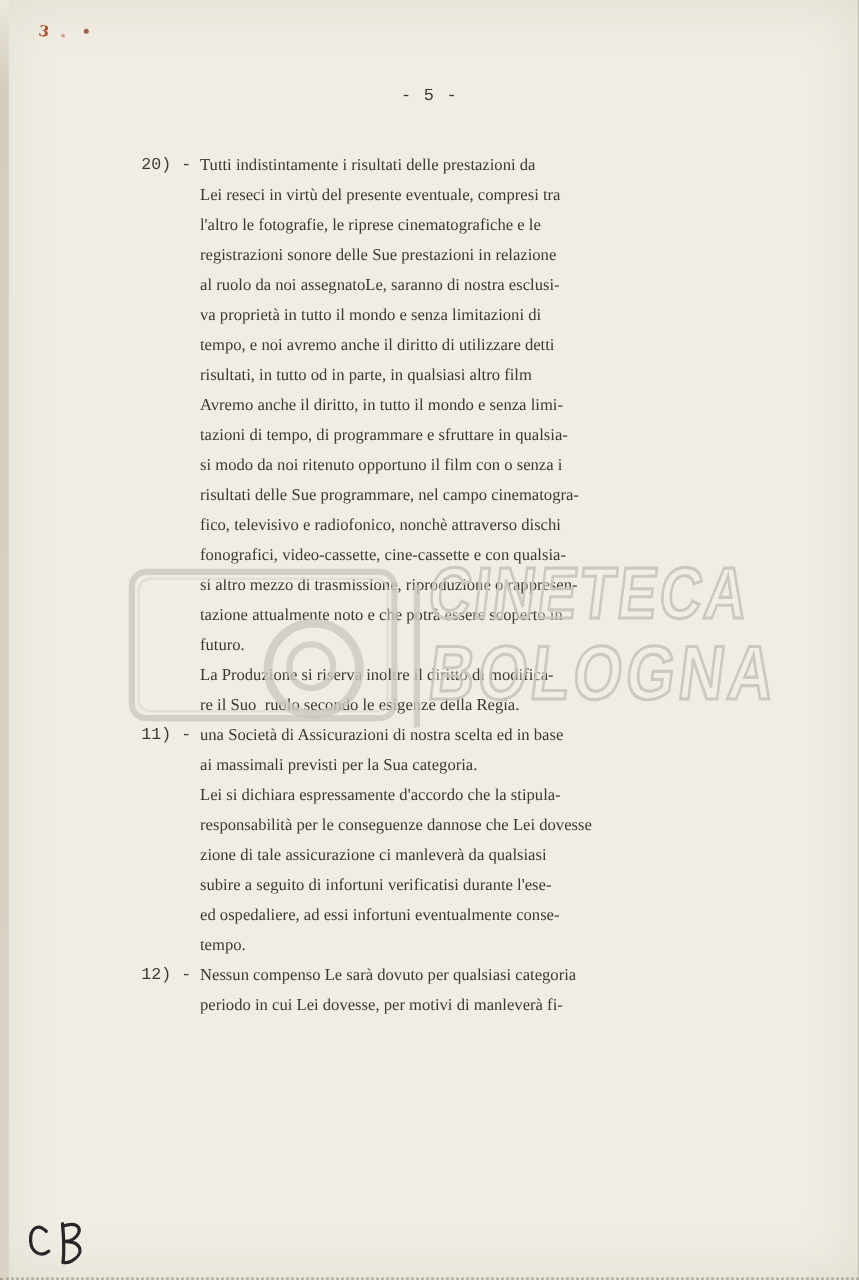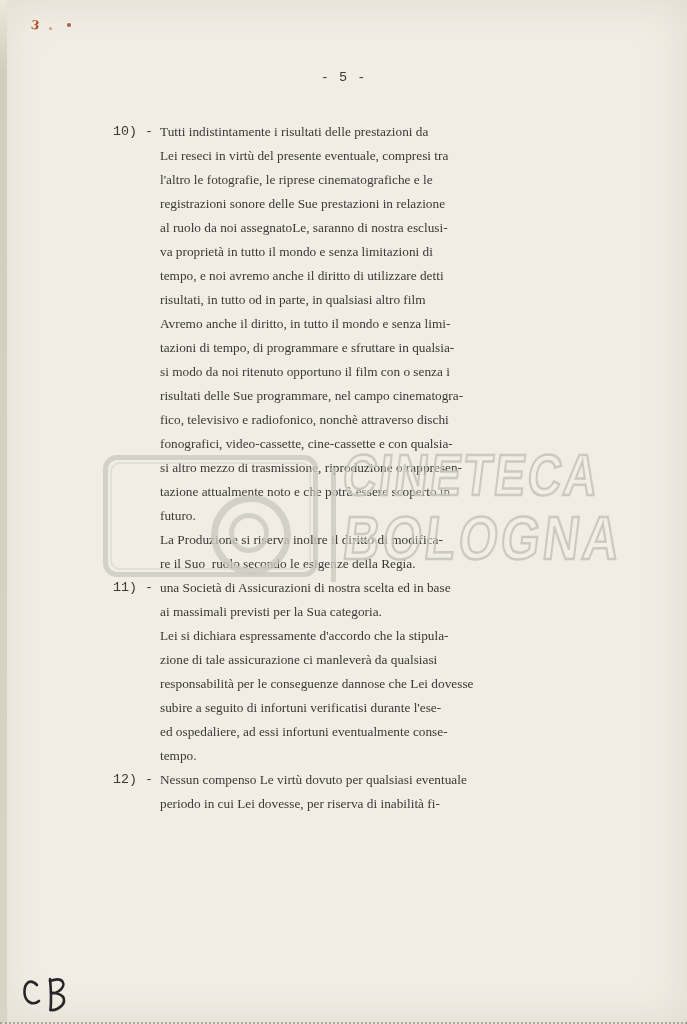--- a/index.html
+++ b/index.html
@@ -58,21 +58,21 @@
   <div class="bottom-edge"></div>
 
   <span class="corner-mark">3</span>
   <span class="ink-dot-1"></span>
   <span class="ink-dot-2"></span>
 
   <div class="page-number">- 5 -</div>
 
   <div class="content">
     <div class="para">
-      <span class="marker">10) -</span>
+      <span class="marker">20) -</span>
       <div class="lines">
         <div class="line">Tutti indistintamente i risultati delle prestazioni da</div>
         <div class="line">Lei reseci in virtù del presente eventuale, compresi tra</div>
         <div class="line">l'altro le fotografie, le riprese cinematografiche e le</div>
         <div class="line">registrazioni sonore delle Sue prestazioni in relazione</div>
         <div class="line">al ruolo da noi assegnatoLe, saranno di nostra esclusi-</div>
         <div class="line">va proprietà in tutto il mondo e senza limitazioni di</div>
         <div class="line">tempo, e noi avremo anche il diritto di utilizzare detti</div>
         <div class="line">risultati, in tutto od in parte, in qualsiasi altro film</div>
         <div class="line">Avremo anche il diritto, in tutto il mondo e senza limi-</div>
@@ -87,32 +87,32 @@
         <div class="line">La Produzione si riserva inoltre il diritto di modifica-</div>
         <div class="line">re il Suo  ruolo secondo le esigenze della Regìa.</div>
       </div>
     </div>
     <div class="para">
       <span class="marker">11) -</span>
       <div class="lines">
         <div class="line">una Società di Assicurazioni di nostra scelta ed in base</div>
         <div class="line">ai massimali previsti per la Sua categoria.</div>
         <div class="line">Lei si dichiara espressamente d'accordo che la stipula-</div>
+        <div class="line">responsabilità per le conseguenze dannose che Lei dovesse</div>
         <div class="line">zione di tale assicurazione ci manleverà da qualsiasi</div>
-        <div class="line">responsabilità per le conseguenze dannose che Lei dovesse</div>
         <div class="line">subire a seguito di infortuni verificatisi durante l'ese-</div>
         <div class="line">ed ospedaliere, ad essi infortuni eventualmente conse-</div>
         <div class="line">tempo.</div>
       </div>
     </div>
     <div class="para">
       <span class="marker">12) -</span>
       <div class="lines">
-        <div class="line">Nessun compenso Le virtù dovuto per qualsiasi eventuale</div>
-        <div class="line">periodo in cui Lei dovesse, per riserva di inabilità fi-</div>
+        <div class="line">Nessun compenso Le sarà dovuto per qualsiasi categoria</div>
+        <div class="line">periodo in cui Lei dovesse, per motivi di manleverà fi-</div>
       </div>
     </div>
   </div>
 
   <div class="wm wm-frame">
     <div class="wm-frame-inner"></div>
   </div>
   <div class="wm wm-circle-outer"></div>
   <div class="wm wm-circle-inner"></div>
   <div class="wm wm-divider"></div>

